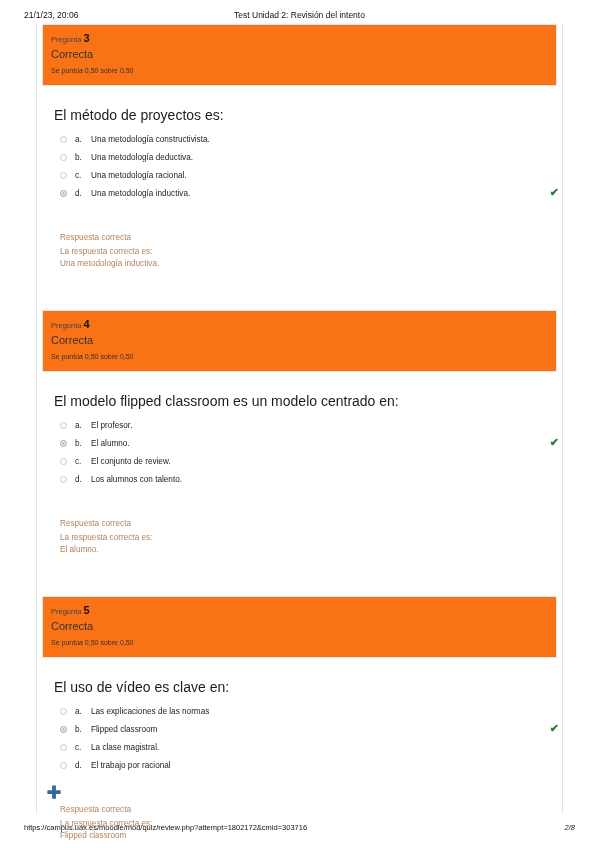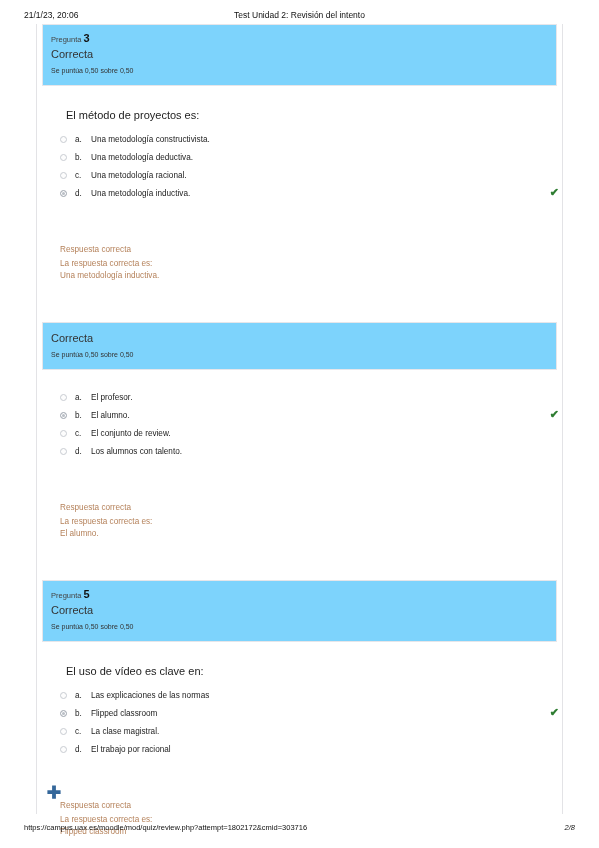--- a/index.html
+++ b/index.html
@@ -60,21 +60,21 @@
     width: 515px;
   }
 
   
   .question {
     position: relative;
     margin-bottom: 14px;
   }
   .q-info {
     border: 1px solid #e6e6ea;
-    background: #7dd3fc;
+    background: #f97316;
     box-sizing: border-box;
     width: 515px;
     padding: 7px 8px 8px 8px;
   }
   .q-no {
     font-size: 7.5px;
     color: #444;
     line-height: 12px;
     white-space: nowrap;
   }
@@ -94,25 +94,24 @@
     color: #333;
     line-height: 13px;
     margin-top: 3px;
   }
 
   .q-body {
     position: relative;
     padding: 22px 0 0 12px;
   }
   .q-text {
-    font-size: 11px;
+    font-size: 14px;
     color: #1c1c1c;
     line-height: 14px;
     margin-bottom: 12px;
-    margin-left: 12px;
   }
 
   
   .answers {
     position: relative;
     padding-left: 6px;
   }
   .answer {
     position: relative;
     display: flex;
@@ -150,21 +149,21 @@
     right: -2px;
     top: -1px;
     color: #2f7d32;
     font-size: 11px;
     line-height: 11px;
     font-weight: bold;
   }
 
   
   .feedback {
-    margin-top: 36px;
+    margin-top: 24px;
     padding-left: 6px;
   }
   .fb-head {
     font-size: 8.2px;
     color: #b5825b;
     line-height: 16px;
   }
   .fb-line {
     font-size: 8.2px;
     color: #b5825b;
@@ -252,24 +251,26 @@
         <div class="feedback">
           <div class="fb-head">Respuesta correcta</div>
           <div class="fb-line">La respuesta correcta es:</div>
           <div class="fb-line">Una metodología inductiva.</div>
         </div>
       </div>
     </div>
     <div class="block-gap"></div>
     <div class="question">
       <div class="q-info">
+        <div class="q-no"><span>Pregunta</span> <b>4</b></div>
         <div class="q-state">Correcta</div>
         <div class="q-grade">Se puntúa 0,50 sobre 0,50</div>
       </div>
       <div class="q-body">
+        <div class="q-text">El modelo flipped classroom es un modelo centrado en:</div>
         <div class="answers">
           <div class="answer">
             <span class="radio"></span>
             <span class="ans-letter">a.</span>
             <span class="ans-text">El profesor.</span>
           </div>
           <div class="answer">
             <span class="radio checked"></span>
             <span class="ans-letter">b.</span>
             <span class="ans-text">El alumno.</span>

